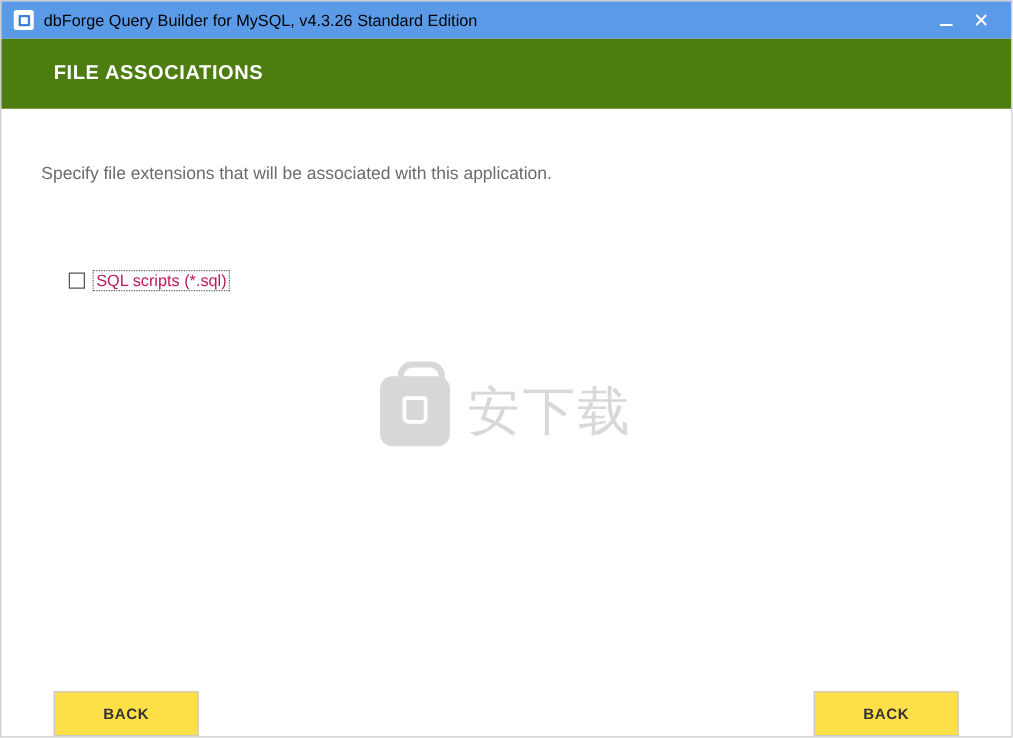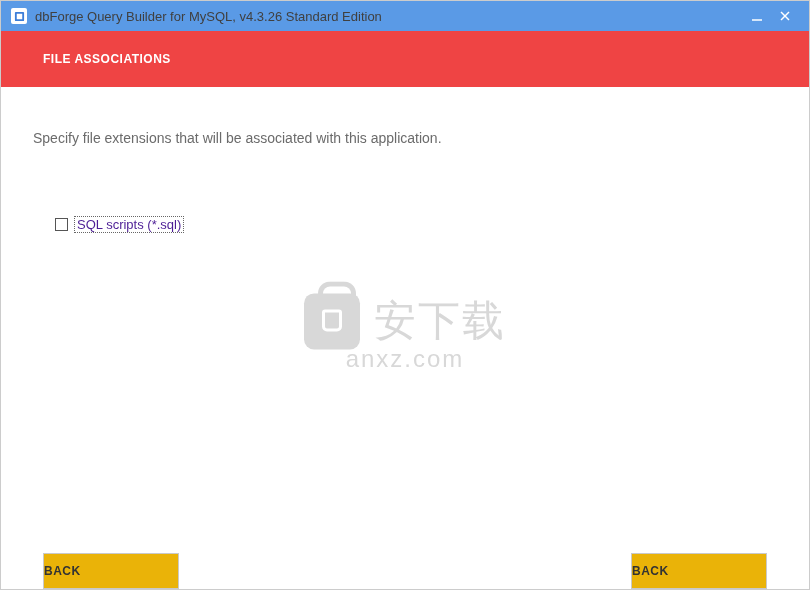--- a/index.html
+++ b/index.html
@@ -10,21 +10,21 @@
     height: 590px;
     overflow: hidden;
     border: 1px solid #ccc;
   }
   .titlebar {
     background: #5a9ae6;
     height: 30px;
     display: flex;
     align-items: center;
     padding: 0 10px;
-    color: #404040;
+    color: #000000;
     font-size: 13px;
   }
   .titlebar .icon-app {
     width: 16px; height: 16px;
     background: #fff;
     border-radius: 2px;
     display: inline-flex;
     align-items: center;
     justify-content: center;
     margin-right: 8px;
@@ -34,27 +34,27 @@
   .titlebar .win-btn {
     width: 28px;
     height: 30px;
     display: inline-flex;
     align-items: center;
     justify-content: center;
     cursor: pointer;
   }
   .titlebar .win-btn svg { stroke: #fff; stroke-width: 1.5; fill: none; }
   .header-band {
-    background: #ef4444;
+    background: #4d7c0f;
     height: 56px;
     display: flex;
     align-items: center;
     padding: 0 42px;
     color: #fff;
-    font-size: 12px;
+    font-size: 16px;
     font-weight: 700;
     letter-spacing: 0.5px;
   }
   .content {
     position: relative;
     height: calc(590px - 30px - 56px - 70px);
     padding: 28px 32px;
     color: #6b6b6b;
     font-size: 14px;
     margin-top: 15px;
@@ -67,21 +67,21 @@
   }
   .cb {
     width: 13px; height: 13px;
     border: 1px solid #555;
     margin-right: 6px;
     background: #fff;
   }
   .cb-label {
     border: 1px dotted #666;
     padding: 0 2px;
-    color: #4c1d95;
+    color: #be185d;
     font-size: 13px;
   }
   .watermark {
     position: absolute;
     left: 50%; top: 50%;
     transform: translate(-50%, -32%);
     text-align: center;
     color: #d8d8d8;
     pointer-events: none;
     user-select: none;
@@ -113,30 +113,31 @@
   .wm-text2 { font-size: 24px; letter-spacing: 2px; margin-top: -4px; }
   .footer {
     height: 70px;
     border-top: none;
     display: flex;
     align-items: center;
     justify-content: space-between;
     padding: 0 42px;
   }
   .btn {
-    width: 136px;
+    width: 116px;
     height: 36px;
     border: 1px solid #c9c9c9;
-    background: #eab308;
+    background: #fde047;
     font-size: 12px;
     font-weight: 600;
     color: #333;
     cursor: pointer;
     display: flex;
     align-items: center;
+    justify-content: center;
     letter-spacing: 0.5px;
   }
 </style>
 </head>
 <body>
 
 <div class="titlebar">
   <span class="icon-app">
     <svg viewBox="0 0 12 12">
         <rect x="1" y="1" width="10" height="10" rx="1" fill="#3b7dd8"></rect>
@@ -169,21 +170,20 @@
     <span class="cb-label">SQL scripts (*.sql)</span>
   </div>
 
   <div class="watermark">
     <div class="wm-row1">
       <div class="wm-bag">
           <div class="wm-bag-inner"></div>
         </div>
       <div class="wm-text1">安下载</div>
     </div>
-    <div class="wm-text2">anxz.com</div>
   </div>
 </div>
 
 <div class="footer">
   <div class="btn">
     <span>BACK</span>
   </div>
   <div class="btn">
     <span>BACK</span>
   </div>

